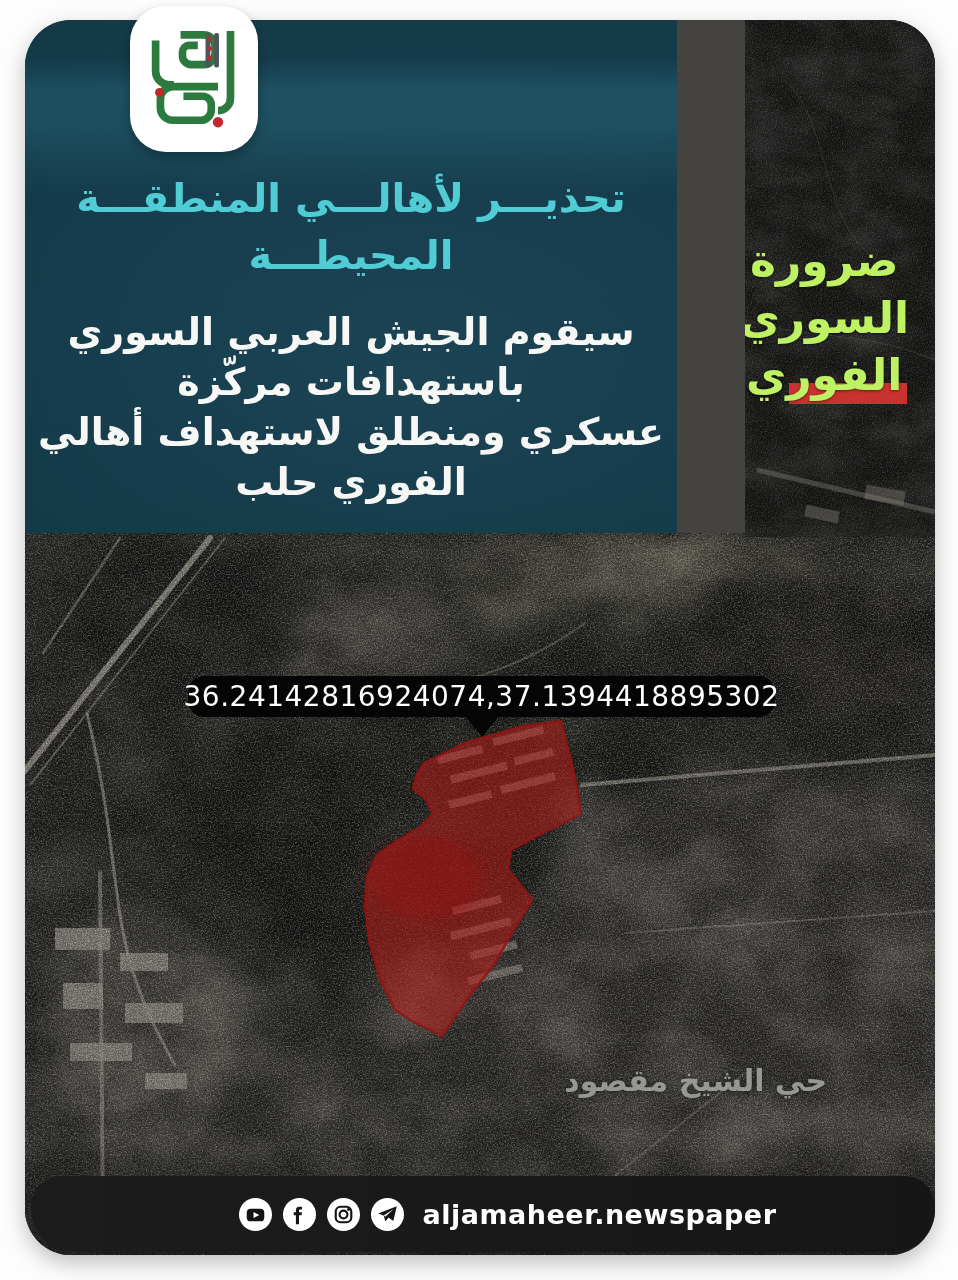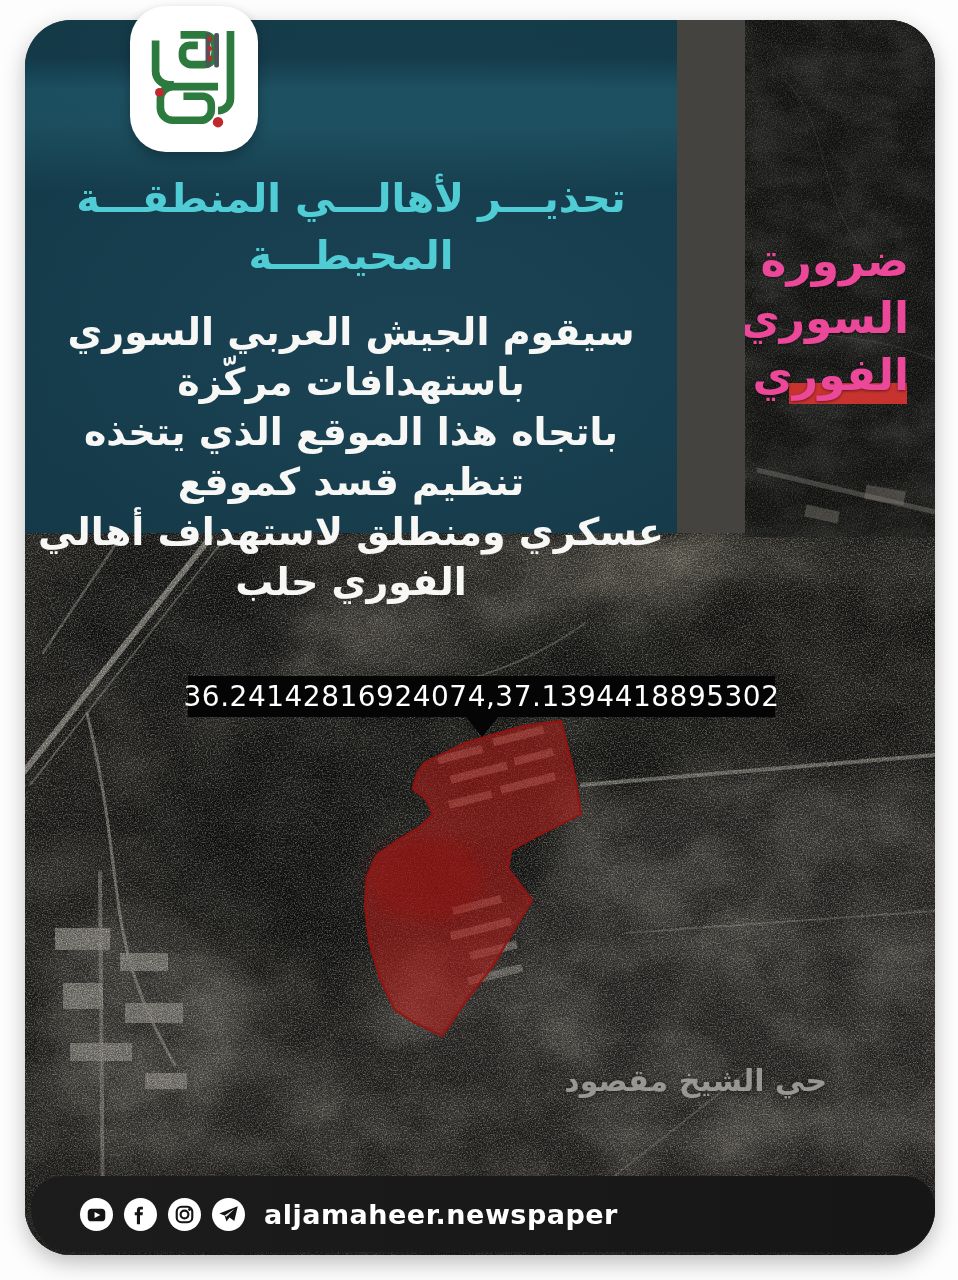--- a/index.html
+++ b/index.html
@@ -14,21 +14,21 @@
 
   
   .map{position:absolute;left:0;top:513px;width:910px;height:722px;}
   .map svg.map-art{position:absolute;inset:0;display:block;}
   .map-fade{position:absolute;left:0;bottom:0;width:100%;height:110px;
         background:linear-gradient(180deg,rgba(0,0,0,0) 0%,rgba(0,0,0,.45) 100%);}
 
   .coord-box{position:absolute;left:163px;top:143px;width:587px;height:41px;
         background:#050505;color:#ffffff;display:flex;align-items:center;justify-content:center;
         font-size:28px;letter-spacing:.5px;white-space:nowrap;
-        font-family:"DejaVu Sans",sans-serif;}
+        font-family:"DejaVu Sans",sans-serif;border-radius:16px;}
   .coord-pointer{position:absolute;left:440px;top:183px;width:0;height:0;
         border-left:17px solid transparent;border-right:17px solid transparent;
         border-top:21px solid #050505;}
 
   .area-label{position:absolute;right:108px;top:530px;direction:rtl;
         font-size:30px;font-weight:bold;color:rgba(178,178,172,.8);
         text-shadow:0 0 6px rgba(0,0,0,.35);}
 
   
   .teal-panel{position:absolute;left:0;top:0;width:652px;height:513px;
@@ -39,34 +39,34 @@
   .headline{position:absolute;left:0;top:150px;width:100%;z-index:2;direction:rtl;
         text-align:center;font-weight:bold;font-size:40px;line-height:57px;color:#4fccd4;}
   .body-text{position:absolute;left:0;top:287px;width:100%;z-index:2;direction:rtl;
         text-align:center;font-weight:bold;font-size:38px;line-height:50px;color:#f7f8f6;}
 
   
   .dark-panel{position:absolute;left:720px;top:0;width:190px;height:517px;
         background:#101010;overflow:hidden;}
   .dark-panel svg.panel-art{position:absolute;inset:0;display:block;}
   .evac-underline{position:absolute;right:28px;top:363px;width:118px;height:21px;z-index:1;}
-  .evac-text{position:absolute;right:26px;top:212px;z-index:2;direction:rtl;text-align:right;
-        font-weight:bold;font-size:44px;line-height:57px;color:#ec4899;
+  .evac-text{position:absolute;right:26px;top:212px;z-index:2;direction:rtl;text-align:center;
+        font-weight:bold;font-size:44px;line-height:57px;color:#bef264;
         text-shadow:0 1px 3px rgba(0,0,0,.5);}
 
   
   .badge{position:absolute;left:130px;top:6px;width:128px;height:146px;z-index:6;
         background:#ffffff;border-radius:36px;box-shadow:0 5px 12px rgba(0,0,0,.28);
         display:flex;align-items:center;justify-content:center;}
 
   
   .footer-bar{position:absolute;left:6px;right:0;bottom:3px;height:76px;z-index:4;
         background:linear-gradient(90deg,#1c1c1c,#161616);
         border-radius:30px 30px 42px 42px;
-        display:flex;align-items:center;padding-left:48px;box-sizing:border-box;}
+        display:flex;align-items:center;padding-left:48px;box-sizing:border-box;justify-content:center;}
   .social{display:flex;gap:9px;align-items:center;}
   .social svg{display:block;}
   .handle{margin-left:18px;color:#ffffff;font-size:27px;font-weight:bold;
         letter-spacing:.5px;font-family:"DejaVu Sans",sans-serif;}
 </style>
 </head>
 <body>
 
 <div class="page">
 
@@ -168,21 +168,20 @@
 
       <div class="map-fade"></div>
     </div>
 
     <div class="teal-panel">
       <div class="headline" style="color: rgb(79, 204, 212);">
         <div>تحذيـــر لأهالـــي المنطقـــة المحيطـــة</div>
       </div>
       <div class="body-text">
         <div>سيقوم الجيش العربي السوري باستهدافات مركّزة</div>
-        <div>باتجاه هذا الموقع الذي يتخذه تنظيم قسد كموقع</div>
         <div>عسكري ومنطلق لاستهداف أهالي الفوري حلب</div>
       </div>
     </div>
 
     <div class="dark-panel">
       <svg class="panel-art" viewBox="0 0 190 517" preserveAspectRatio="none">
         <defs>
           <filter id="pMottle" x="0" y="0" width="100%" height="100%">
             <feTurbulence type="fractalNoise" baseFrequency="0.02 0.03" numOctaves="4" seed="3"></feTurbulence>
             <feColorMatrix type="matrix" values="0 0 0 0 1  0 0 0 0 1  0 0 0 0 0.95  0.7 0.7 0.7 0 -0.85"></feColorMatrix>

